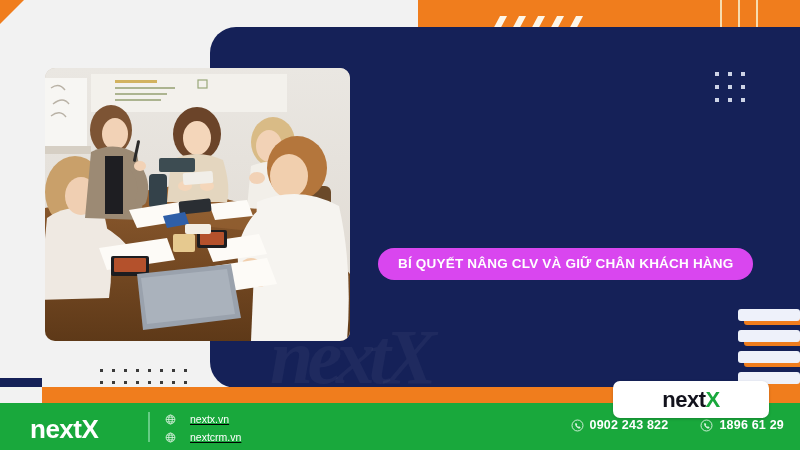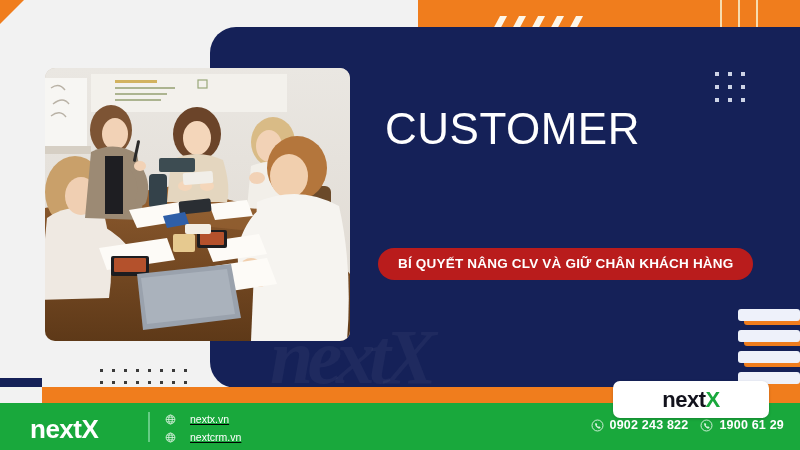--- a/index.html
+++ b/index.html
@@ -61,21 +61,21 @@
   
   .headline {
     position:absolute; left:385px; top:103px; width:380px;
     color:#ffffff; font-size:44px; line-height:52px;
     font-weight:400; letter-spacing:.5px;
   }
   .headline .l2 { display:block; }
 
   .sub-pill {
     position:absolute; left:378px; top:248px;
-    background:#b91c1c; color:#ffffff;
+    background:#d946ef; color:#ffffff;
     padding:8px 20px 9px 20px; border-radius:16px;
     font-size:13.5px; font-weight:700; letter-spacing:.2px; white-space:nowrap;
   }
 
   
   .photo {
     position:absolute; left:45px; top:68px; width:305px; height:273px;
     border-radius:10px; overflow:hidden; background:#cfc4b6;
   }
   .photo svg { display:block; width:100%; height:100%; }
@@ -110,21 +110,21 @@
   .footer-logo {
     position:absolute; left:30px; top:11px;
     color:#ffffff; font-size:26px; font-weight:700; letter-spacing:-.5px;
   }
   .foot-divider { position:absolute; left:148px; top:9px; width:2px; height:30px; background:#66cc85; }
   .links { position:absolute; left:165px; top:8px; }
   .link-row { display:flex; align-items:center; gap:14px; height:16px; margin-bottom:2px;text-decoration:underline; }
   .link-row .lbl { color:#ffffff; font-size:10.5px; }
   .globe { width:11px; height:11px; display:block; }
 
-  .phones { position:absolute; right:16px; top:15px; display:flex; gap:12px; align-items:flex-start; }
+  .phones { position:absolute; right:16px; top:15px; display:flex; gap:32px; align-items:flex-start; }
   .phone { display:flex; align-items:center; gap:6px; }
   .phone .num { color:#ffffff; font-size:12.5px; font-weight:700; letter-spacing:.2px; }
   .ph-icon { width:13px; height:13px; display:block; }
 
   
   .pill {
     position:absolute; left:613px; top:381px; width:156px; height:37px;
     background:#ffffff; border-radius:7px;
     display:flex; align-items:center; justify-content:center;
     box-shadow:0 1px 3px rgba(0,0,0,.2);
@@ -182,21 +182,20 @@
         </div>
       <div class="bar-row">
           <div class="shadow"></div>
           <div class="bar"></div>
         </div>
 
     </div>
   </div>
 
   <div class="headline">
-    <span>CUSTOMER</span>
   </div>
 
   <div class="sub-pill">BÍ QUYẾT NÂNG CLV VÀ GIỮ CHÂN KHÁCH HÀNG</div>
 
   <div class="photo">
     <svg viewBox="0 0 305 273" preserveAspectRatio="none">
       <defs>
         <linearGradient id="wall" x1="0" y1="0" x2="0" y2="1">
           <stop offset="0" stop-color="#eae7e2"></stop>
             <stop offset="1" stop-color="#ded8d0"></stop>
@@ -358,21 +357,21 @@
         </span>
         <span class="num">0902 243 822</span>
       </div>
       <div class="phone">
         <span>
           <svg class="ph-icon" viewBox="0 0 18 18" fill="none" stroke="#d9f3df" stroke-width="1.3">
             <circle cx="9" cy="9" r="7.6"></circle>
             <path d="M6.1 6.0c.5-.6 1.2-.5 1.6.1l.7 1c.3.4.2.8-.1 1.1l-.4.4c.5 1 1.3 1.8 2.3 2.3l.4-.4c.3-.3.7-.4 1.1-.1l1 .7c.6.4.7 1.1.1 1.6-.7.6-1.7.7-2.6.3-1.9-.9-3.4-2.4-4.2-4.3-.4-.9-.3-1.9.1-2.7z" fill="#d9f3df" stroke="none"></path>
           </svg>
         </span>
-        <span class="num">1900 61 29</span>
+        <span class="num">1896 61 29</span>
       </div>
     </div>
   </div>
 
   <div class="pill">
     <span class="t1">next</span>
       <span class="t2">X</span>
   </div>
 
 </div>

